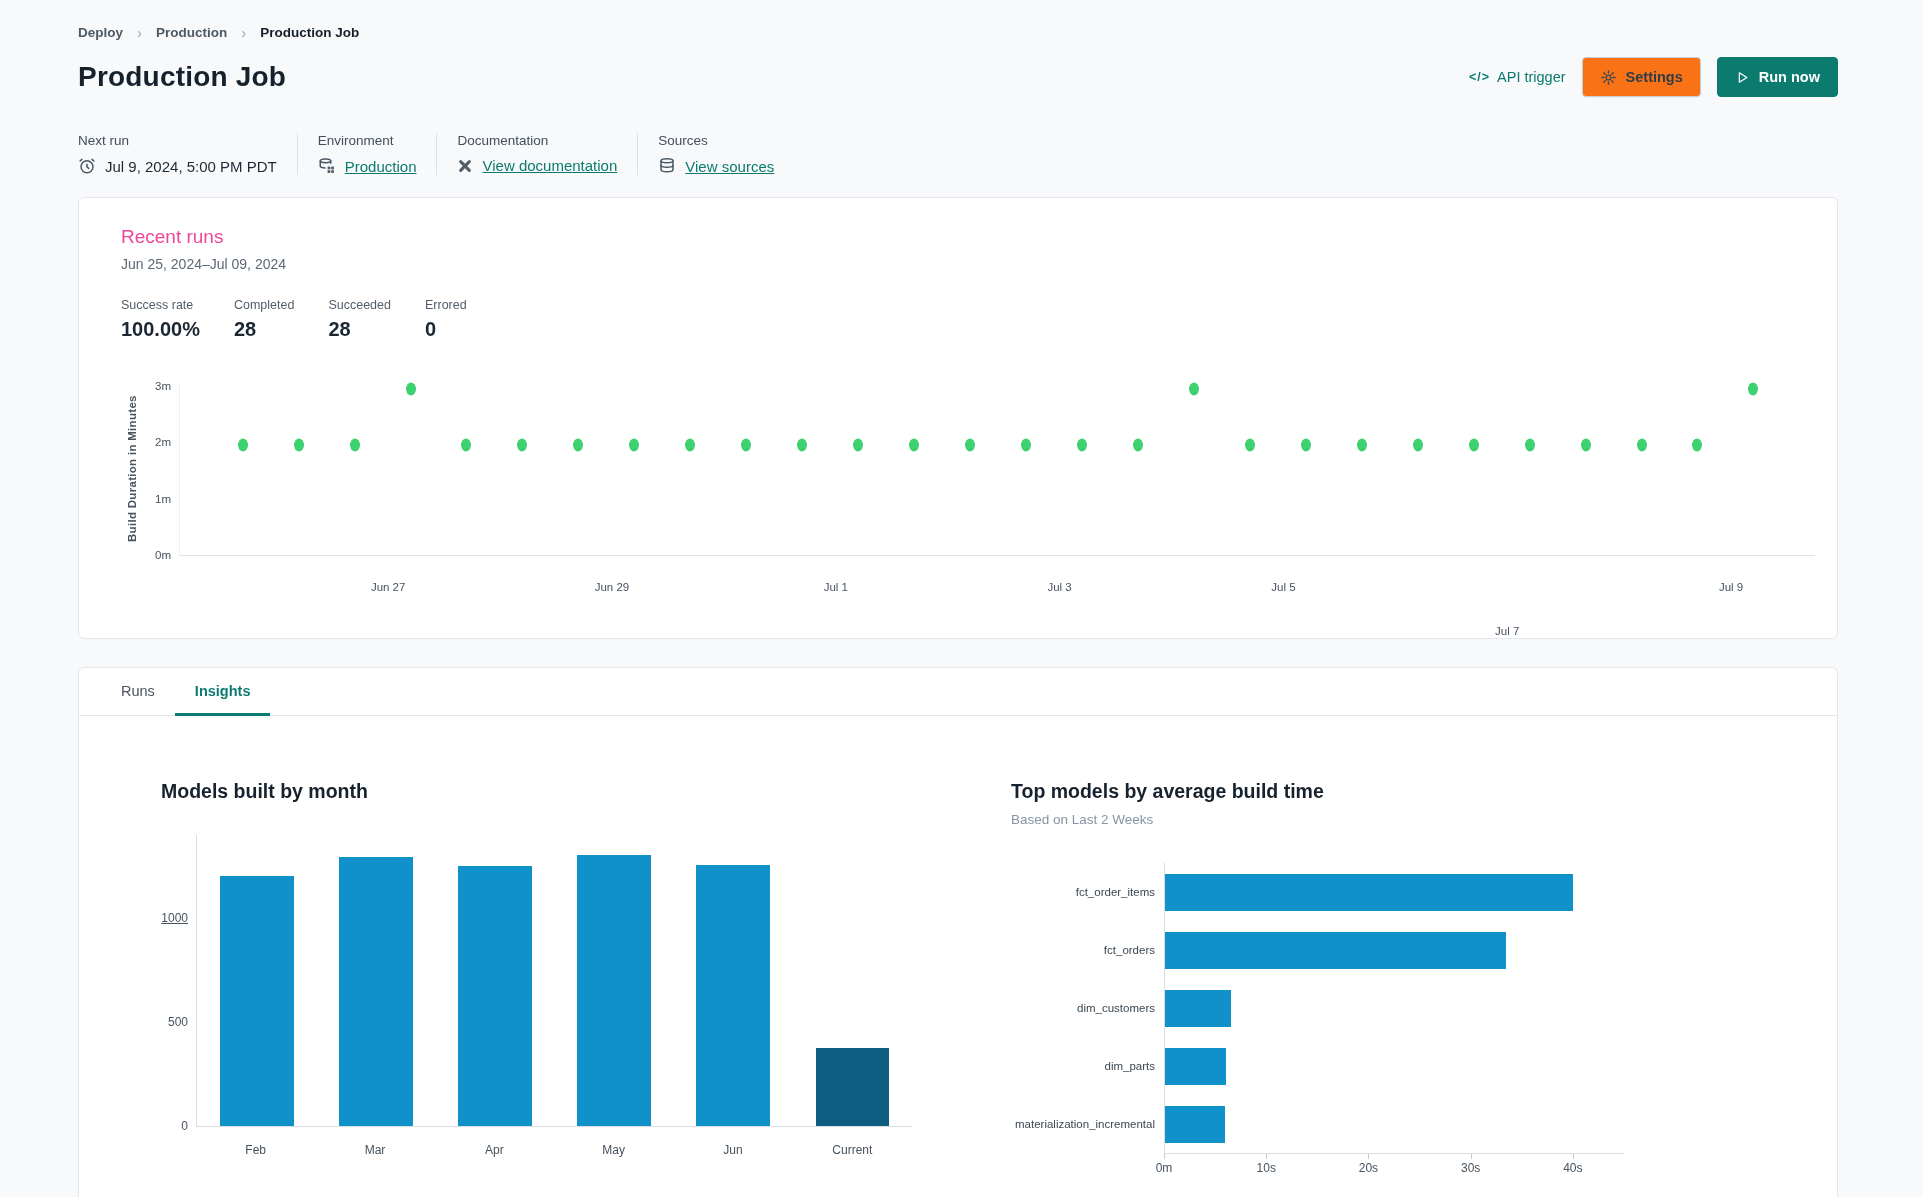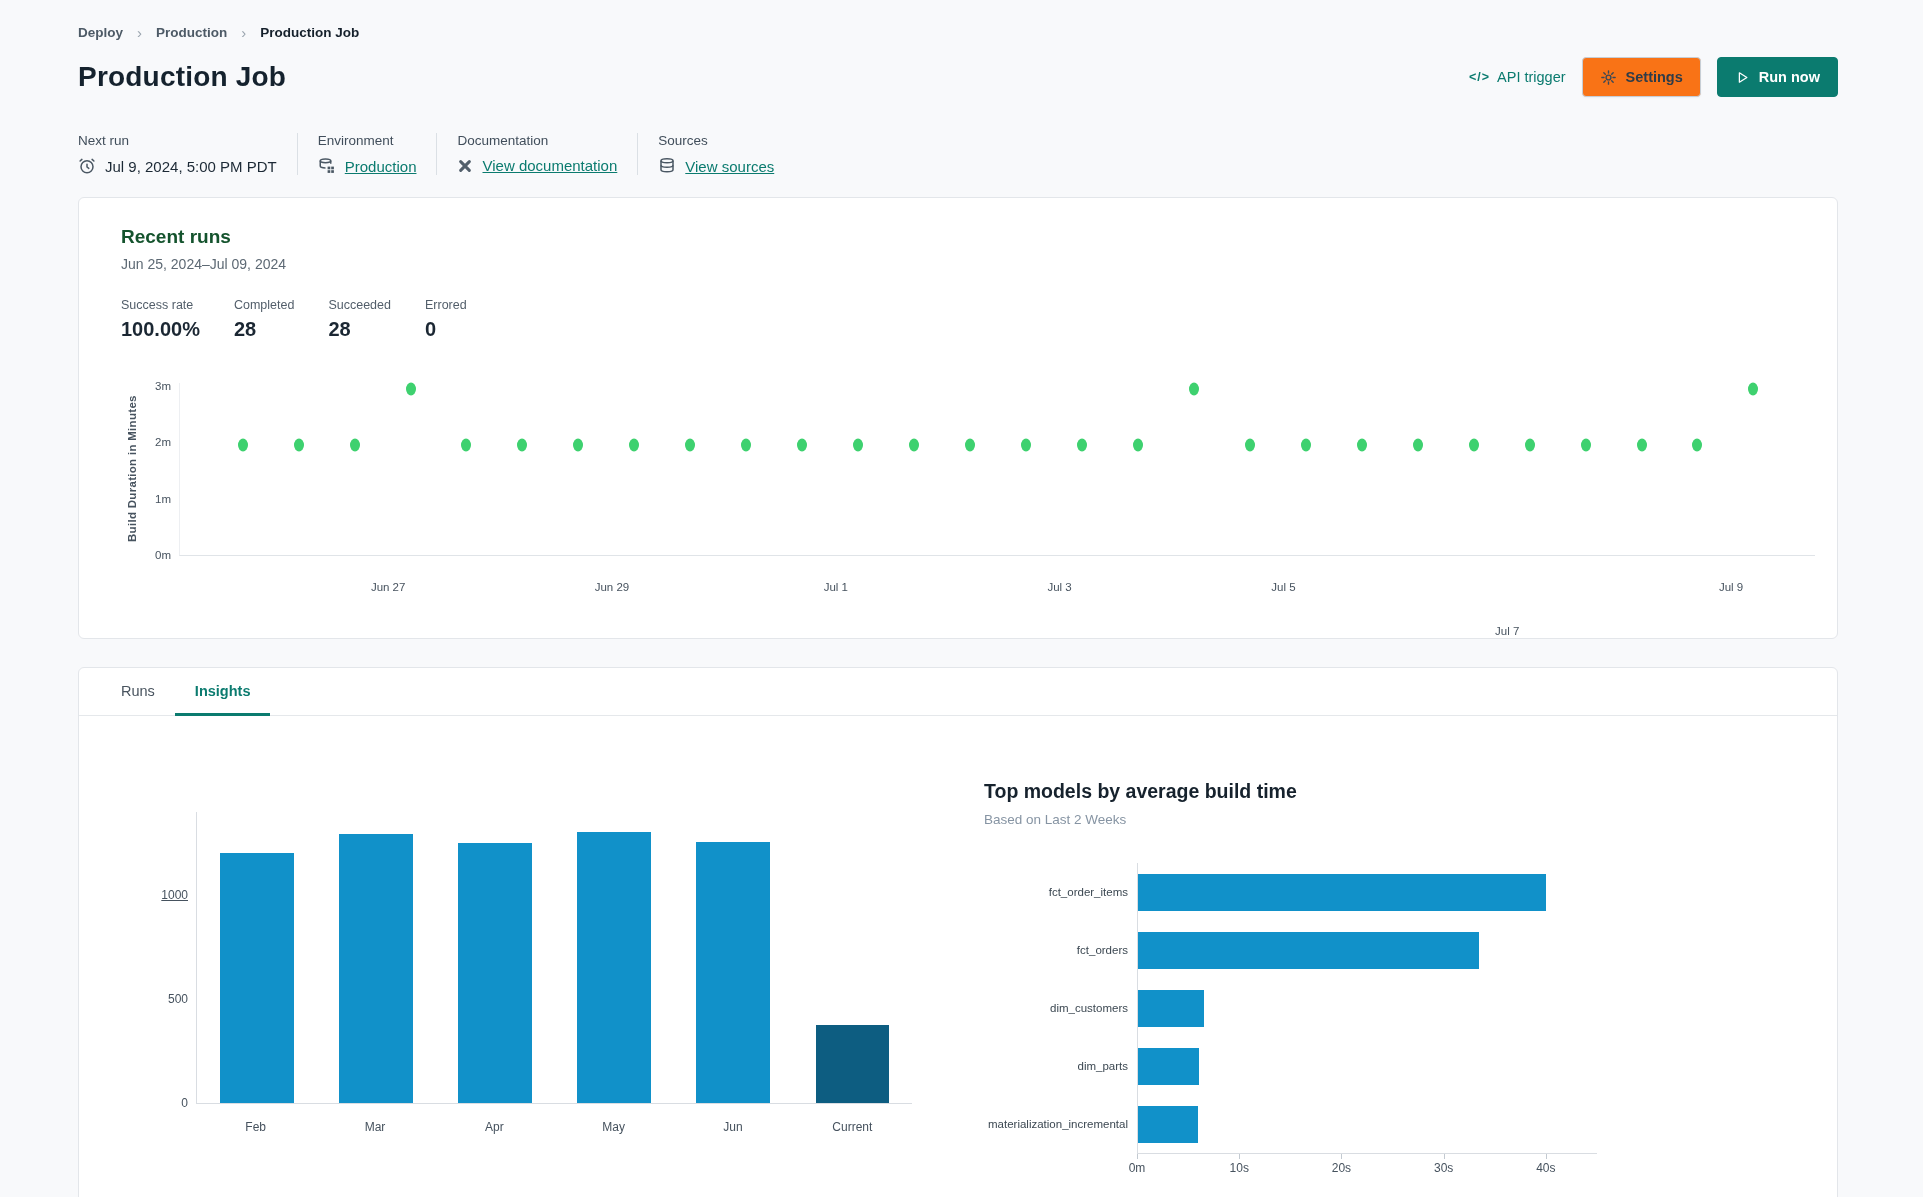--- a/index.html
+++ b/index.html
@@ -32,21 +32,21 @@
   .info-bar{display:flex;margin-top:36px}
   .info-item{margin-right:20px;padding-right:20px;border-right:1px solid #dbe0e5}
   .info-item:last-child{border-right:none}
   .info-label{font-size:13.5px;color:#414e5b}
   .info-value{margin-top:9px;display:flex;align-items:center;gap:9px;font-size:15px;color:#1c2935}
   .link{color:var(--teal);text-decoration:underline;cursor:pointer}
 
   
   .card{background:#fff;border:1px solid #e3e6ea;border-radius:6px;box-sizing:border-box}
   .card.recent{margin-top:22px;height:442px;padding:28px 22px 0 42px}
-  h2{margin:0;font-size:19px;font-weight:700;color:#14532d}
+  h2{margin:0;font-size:19px;font-weight:400;color:#ec4899}
   .date-range{margin-top:8px;font-size:14px;color:#5d6974}
   .stats{display:flex;gap:34px;margin-top:26px}
   .stat-label{font-size:12.5px;color:#525e6a}
   .stat-value{margin-top:6px;font-size:20px;font-weight:700;color:#1b2733}
 
   
   .sc-wrap{display:flex;margin-top:42px;height:212px}
   .sc-ylabel{writing-mode:vertical-rl;transform:rotate(180deg);width:22px;height:172px;
              display:flex;align-items:center;justify-content:center;
              font-size:11.5px;font-weight:700;color:#47535f;letter-spacing:.3px}
@@ -73,21 +73,21 @@
   .bar-yticks{width:35px;height:291px;position:relative;font-size:12px;color:#46525e}
   .bar-ytick{position:absolute;right:8px;transform:translateY(-50%)}
   .bar-plot{flex:1;height:291px;border-left:1px solid #d9dde2;border-bottom:1px solid #d9dde2;
             display:flex;align-items:flex-end}
   .bar-col{flex:1;display:flex;justify-content:center;align-items:flex-end;height:100%}
   .bar{width:62%;background:var(--blue);cursor:pointer}
   .bar-xlabels{display:flex;margin-left:35px;margin-top:16px}
   .bar-xlabel{flex:1;text-align:center;font-size:12px;color:#46525e}
 
   
-  .right-chart{margin-left:72px;width:640px}
+  .right-chart{margin-left:99px;width:640px}
   .hbar-rows{margin-top:36px}
   .hbar-row{display:flex;height:58px;align-items:center}
   .hbar-label{width:153px;text-align:right;padding-right:9px;font-size:11.5px;color:#3c4852;box-sizing:border-box}
   .hbar-area{width:460px;height:100%;border-left:1px solid #d9dde2;display:flex;align-items:center}
   .hbar{height:37px;background:var(--blue);cursor:pointer}
   .hbar-axis{margin-left:153px;width:460px;border-top:1px solid #d9dde2;position:relative;height:22px}
   .hbar-tickmark{position:absolute;top:0;width:1px;height:5px;background:#c3cad1}
   .hbar-ticklabel{position:absolute;top:7px;transform:translateX(-50%);font-size:12px;color:#46525e;white-space:nowrap}
 
   .icon{display:inline-flex;align-items:center;justify-content:center}
@@ -263,20 +263,21 @@
 
   <div class="card tabs-card">
     <div class="tabrow">
       <div class="tab">Runs</div>
       <div class="tab active">Insights</div>
     </div>
 
     <div class="charts">
 
       <div class="left-chart">
+        <div class="chart-title">Models built by month</div>
         <div class="bar-wrap">
           <div class="bar-yticks">
               <div class="bar-ytick" style="top: 100%;">0</div>
               <div class="bar-ytick" style="top: 64.2857%;">500</div>
               <div class="bar-ytick" style="top: 28.5714%; text-decoration: underline;">1000</div>
             </div>
           <div class="bar-plot">
               <div class="bar-col">
                 <div class="bar" style="height: 86.0714%;"></div>
               </div>

